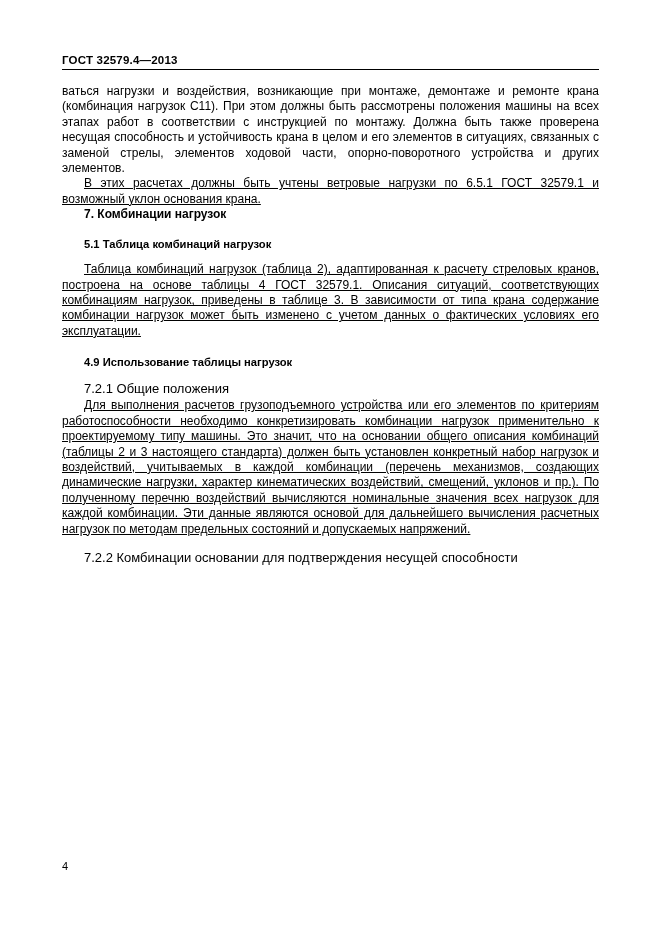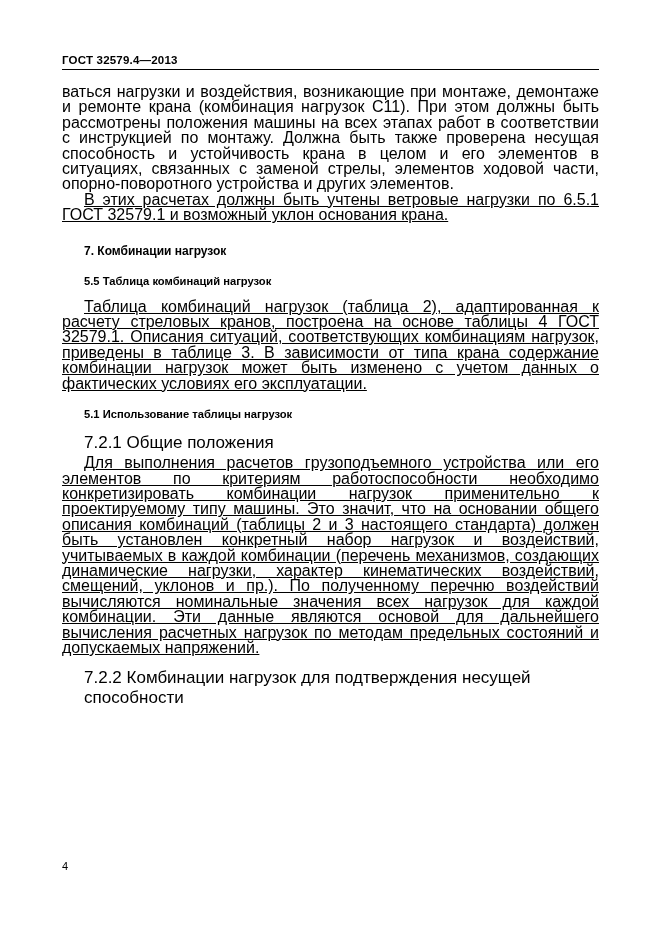--- a/index.html
+++ b/index.html
@@ -35,45 +35,44 @@
     margin-bottom: 2px;
   }
   .header-rule {
     border-bottom: 1px solid #000000;
     width: 537px;
     margin-top: 3px;
     margin-bottom: 14px;
   }
   p {
     margin: 0;
-    font-size: 16px;
+    font-size: 12px;
     line-height: 15.4px;
     text-align: justify;
     text-justify: inter-word;
   }
   p.indent {
     text-indent: 22px;
     text-decoration: underline;
   }
   .section-title {
     font-size: 12px;
     font-weight: bold;
-    margin-top: 21px;
     margin-bottom: 4px;
     padding-left: 22px;
   }
   .subsection-title {
     font-size: 11.2px;
     font-weight: bold;
     margin-top: 17px;
     margin-bottom: 5px;
     padding-left: 22px;
   }
   .subsub-title {
-    font-size: 17px;
+    font-size: 13px;
     margin-top: 13px;
     margin-bottom: 2px;
     padding-left: 22px;
   }
   .gap-sm { height: 7px; }
   .page-number {
     position: absolute;
     left: 62px;
     top: 860px;
     font-size: 11px;
@@ -87,29 +86,29 @@
   <div class="content">
 
     <div class="header">ГОСТ 32579.4—2013</div>
     <div class="header-rule"></div>
 
     <p>ваться нагрузки и воздействия, возникающие при монтаже, демонтаже и ремонте крана (комбинация нагрузок C11). При этом должны быть рассмотрены положения машины на всех этапах работ в соответствии с инструкцией по монтажу. Должна быть также проверена несущая способность и устойчивость крана в целом и его элементов в ситуациях, связанных с заменой стрелы, элементов ходовой части, опорно-поворотного устройства и других элементов.</p>
     <p class="indent">В этих расчетах должны быть учтены ветровые нагрузки по 6.5.1 ГОСТ 32579.1 и возможный уклон основания крана.</p>
 
     <div class="section-title">7. Комбинации нагрузок</div>
 
-    <div class="subsection-title">5.5 Таблица комбинаций нагрузок</div>
+    <div class="subsection-title">5.1 Таблица комбинаций нагрузок</div>
 
     <div class="gap-sm"></div>
     <p class="indent">Таблица комбинаций нагрузок (таблица 2), адаптированная к расчету стреловых кранов, построена на основе таблицы 4 ГОСТ 32579.1. Описания ситуаций, соответствующих комбинациям нагрузок, приведены в таблице 3. В зависимости от типа крана содержание комбинации нагрузок может быть изменено с учетом данных о фактических условиях его эксплуатации.</p>
 
-    <div class="subsection-title">5.1 Использование таблицы нагрузок</div>
+    <div class="subsection-title">4.9 Использование таблицы нагрузок</div>
 
     <div class="subsub-title">7.2.1 Общие положения</div>
     <p class="indent">Для выполнения расчетов грузоподъемного устройства или его элементов по критериям работоспособности необходимо конкретизировать комбинации нагрузок применительно к проектируемому типу машины. Это значит, что на основании общего описания комбинаций (таблицы 2 и 3 настоящего стандарта) должен быть установлен конкретный набор нагрузок и воздействий, учитываемых в каждой комбинации (перечень механизмов, создающих динамические нагрузки, характер кинематических воздействий, смещений, уклонов и пр.). По полученному перечню воздействий вычисляются номинальные значения всех нагрузок для каждой комбинации. Эти данные являются основой для дальнейшего вычисления расчетных нагрузок по методам предельных состояний и допускаемых напряжений.</p>
 
-    <div class="subsub-title">7.2.2 Комбинации нагрузок для подтверждения несущей способности</div>
+    <div class="subsub-title">7.2.2 Комбинации основании для подтверждения несущей способности</div>
 
   </div>
 
   <div class="page-number">4</div>
 
 </div>
 
 </body></html>

